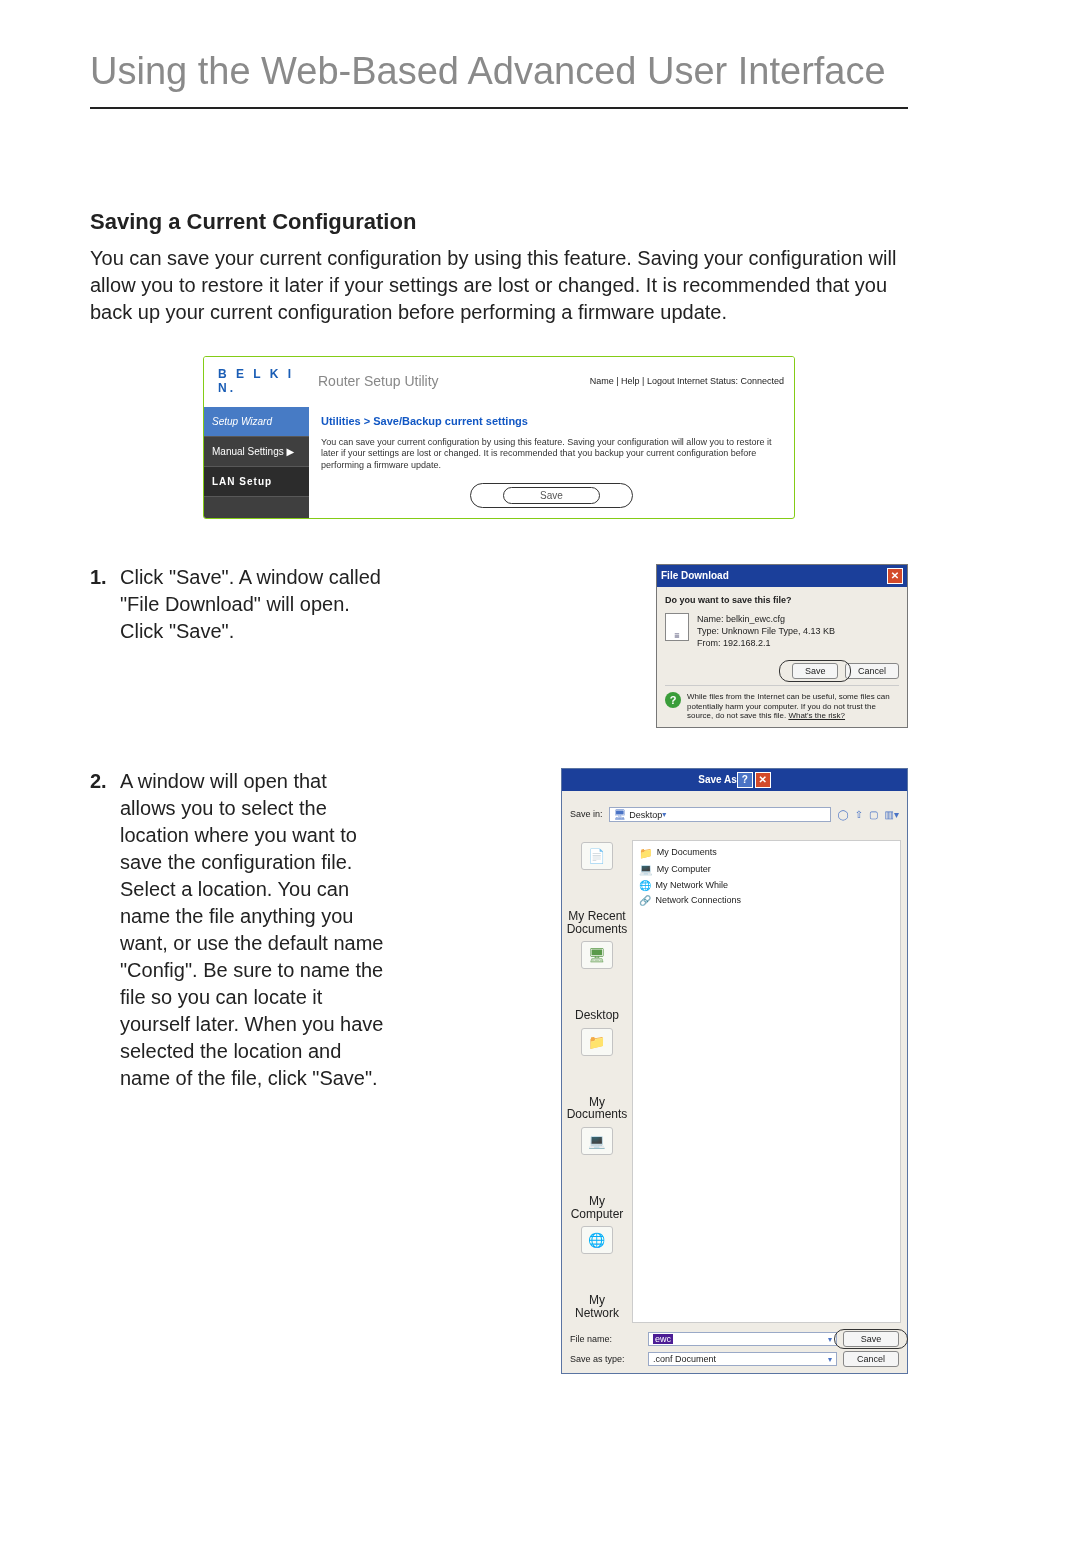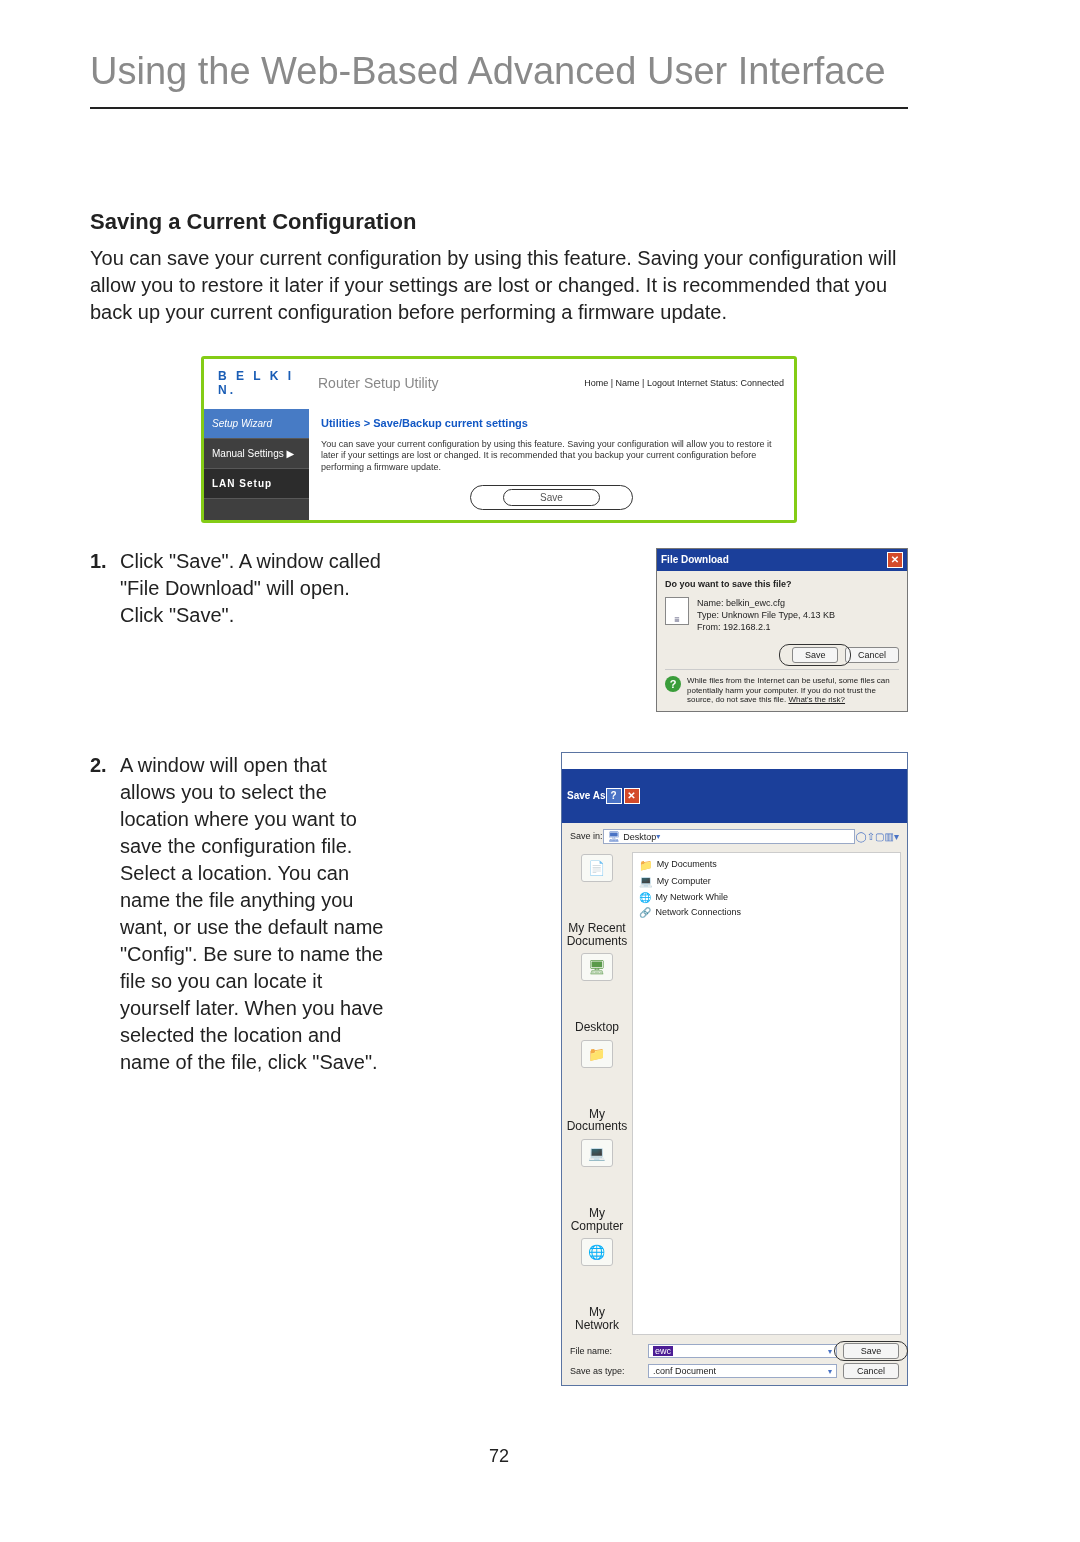--- a/index.html
+++ b/index.html
@@ -30,22 +30,22 @@
     color: #222;
     margin: 0 0 10px 0;
   }
   .intro {
     font-size: 20px;
     line-height: 1.35;
     margin-bottom: 30px;
   }
   .router-box {
     width: 590px;
-    margin: 0 auto 25px auto;
-    border: 3px solid #84cc16;
+    margin: 0 auto 45px auto;
+    border: 1px solid #84cc16;
     border-radius: 3px;
     overflow: hidden;
   }
   .router-header {
     display: flex;
     align-items: center;
     background: #fff;
     padding: 10px 10px 12px 10px;
   }
   .belkin-logo {
@@ -192,27 +192,27 @@
   
   .saveas {
     width: 345px;
     border:1px solid #5a74a2;
     font-size:9px;
     margin-left:auto;
     flex-shrink:0;
   }
   .saveas-title{
     background:#1b3f9a;color:#fff;font-weight:bold;font-size:10px;
-    padding:19px 5px;display:flex;justify-content:flex-start;align-items:center;margin-top:16px;
+    padding:3px 5px;display:flex;justify-content:center;align-items:center;
   }
   .saveas-title .rbtns{display:flex;gap:2px;}
   .qbtn{background:#4a73c5;color:#fff;width:14px;height:14px;border:1px solid #fff;
     display:inline-flex;align-items:center;justify-content:center;font-weight:bold;font-size:10px;}
   .saveas-body{background:#efece5;}
-  .saveas-top{display:flex;align-items:center;padding:6px 8px;}
+  .saveas-top{display:flex;align-items:center;gap:6px;padding:16px 8px;}
   .drop{flex:1;background:#fff;border:1px solid #9aa9c7;padding:1px 4px;display:flex;align-items:center;justify-content:flex-start;}
   .toolbar-ico{font-size:10px;color:#4a73c5;}
   .saveas-main{display:flex;}
   .places{width:62px;padding:4px 4px 4px 4px;text-align:center;}
   .place{margin-bottom:6px;}
   .place .pic{width:30px;height:26px;margin:0 auto 1px;border:1px solid #c3c3c3;border-radius:3px;background:#f8f9f5;display:flex;align-items:center;justify-content:center;font-size:14px;color:#5a9a4a;}
   .place .lbl{font-size:12px;line-height:1.05;margin-top:40px;}
   .filelist{flex:1;background:#fff;margin:2px 6px 6px 0;border:1px solid #ccc;min-height:190px;padding:4px 6px;}
   .fitem{display:flex;align-items:center;gap:4px;font-size:9px;line-height:1.5;}
   .folder-ico{color:#e3b54a;font-size:11px;}
@@ -235,21 +235,21 @@
 
   <h1 class="page-title">Using the Web-Based Advanced User Interface</h1>
 
   <div class="section-heading">Saving a Current Configuration</div>
   <div class="intro">You can save your current configuration by using this feature. Saving your configuration will allow you to restore it later if your settings are lost or changed. It is recommended that you back up your current configuration before performing a firmware update.</div>
 
   <div class="router-box">
     <div class="router-header">
       <div class="belkin-logo">B E L K I N.</div>
       <div class="router-title">Router Setup Utility</div>
-      <div class="router-links">Home | Name | Logout   Internet Status: Connected</div>
+      <div class="router-links">Name | Help | Logout   Internet Status: Connected</div>
     </div>
     <div class="router-body">
       <div class="router-nav">
         <div class="nav-item blue">Setup Wizard</div>
         <div class="nav-item">Manual Settings ▶</div>
         <div class="nav-item dark">LAN Setup</div>
       </div>
       <div class="router-main">
         <div class="breadcrumb">Utilities &gt; Save/Backup current settings</div>
         <div class="router-desc">You can save your current configuration by using this feature. Saving your configuration will allow you to restore it later if your settings are lost or changed. It is recommended that you backup your current configuration before performing a firmware update.</div>
@@ -372,14 +372,13 @@
           <span class="field">
               <span>.conf Document</span>
               <span class="chev">▾</span>
             </span>
           <span class="savebtn2">Cancel</span>
         </div>
       </div>
     </div>
   </div>
 
-  <div class="page-num">72</div>
 </div>
 
 </body></html>

